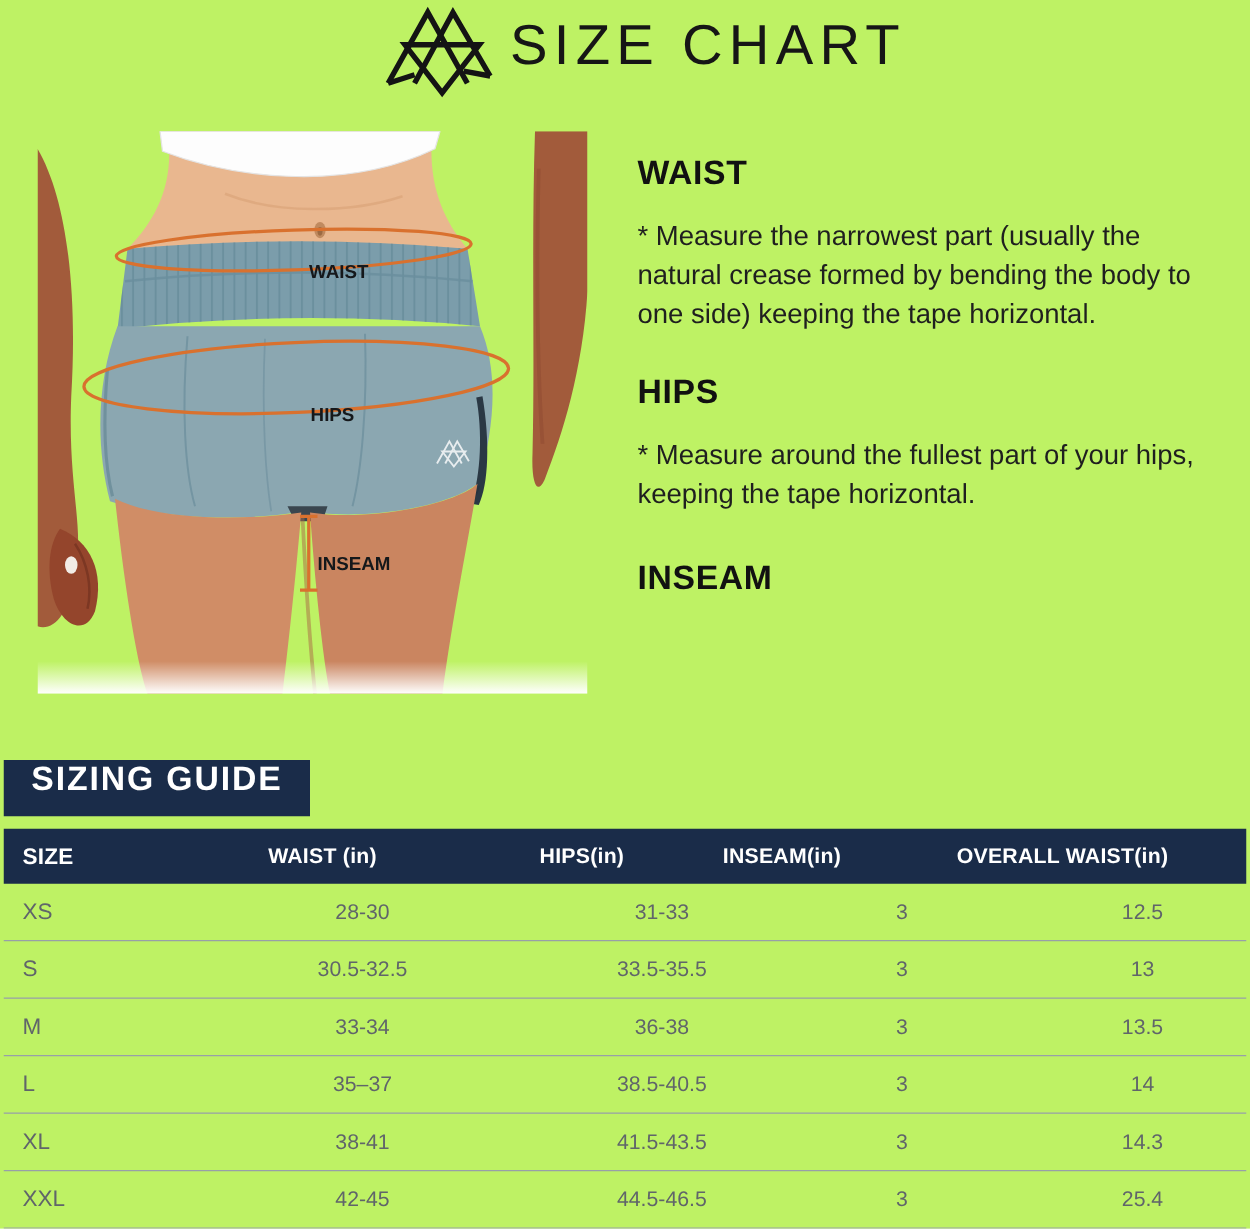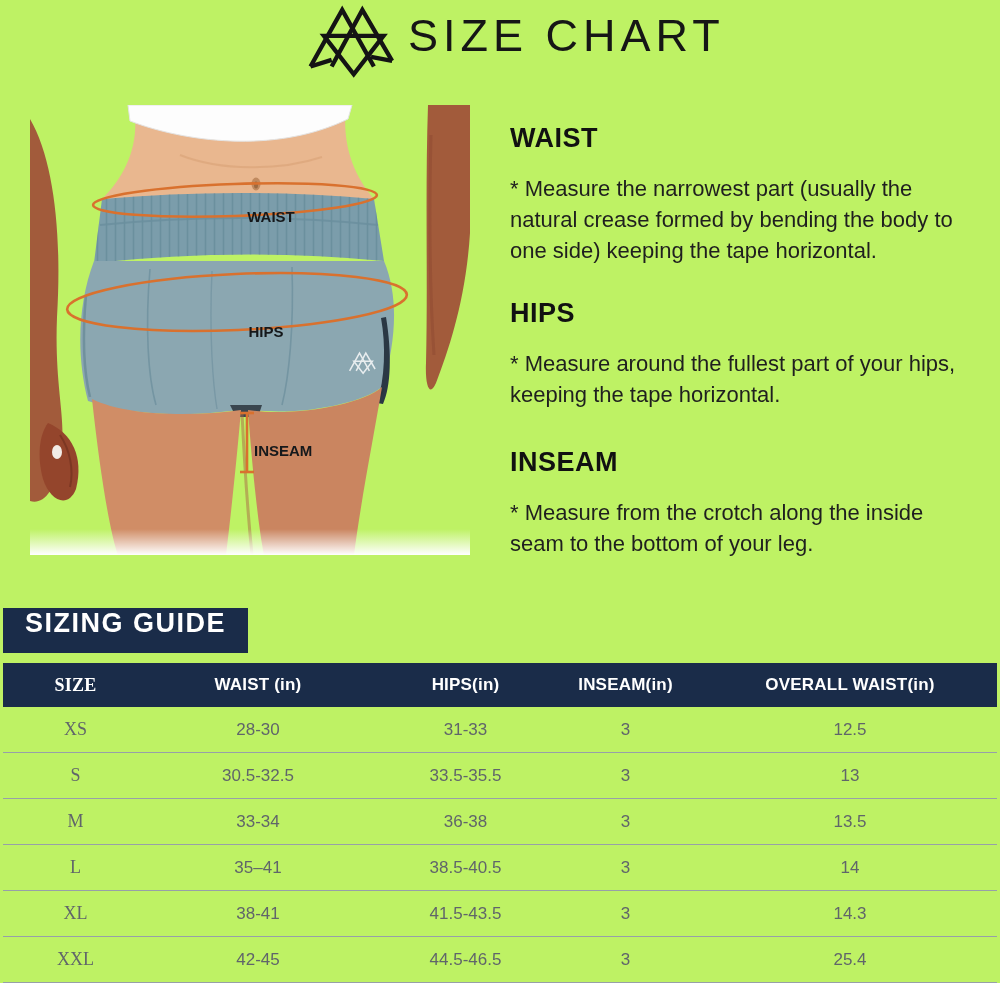--- a/index.html
+++ b/index.html
@@ -24,23 +24,23 @@
 
   
   .sizing-title-box{position:absolute;left:3px;top:608px;height:45px;background:#1a2c49;
                     display:flex;align-items:flex-start;padding:0 22px;}
   .sizing-title-box span{color:#fff;font-size:27px;font-weight:700;letter-spacing:1.5px;white-space:nowrap;}
 
   .stable{position:absolute;left:3px;top:663px;width:994px;}
   .thead,.trow{display:grid;grid-template-columns:130px 250px 165px 155px auto;align-items:center;}
   .thead{background:#1a2c49;height:44px;}
   .thead .cell{color:#ffffff;font-size:17px;font-weight:700;letter-spacing:.2px;}
-  .trow{height:45px;border-bottom:1.5px solid #97a0a8;color:#60656a;font-size:17px;}
+  .trow{height:45px;border-bottom:1.5px solid #97a0a8;color:#60656a;font-size:17px;gap:32px;}
   .cell{text-align:center;}
-  .cell.size{text-align:center;padding-left:15px;font-size:18px;font-family:Liberation Serif, serif;}
+  .cell.size{text-align:left;padding-left:15px;font-size:18px;}
 </style>
 </head>
 <body>
 
 <div class="canvas">
 
   <svg class="brand-logo" viewBox="0 0 100 85" fill="none" stroke="#141414" stroke-width="4.5" stroke-linecap="butt">
     <path d="M12,66 L45,7 L78,66"></path>
     <path d="M34,66 L66,7 L97,60"></path>
     <path d="M26,34 L88,34 L57,74 Z"></path>
@@ -133,21 +133,20 @@
   <section class="measure-section sec-waist">
     <h2>WAIST</h2>
     <p>* Measure the narrowest part (usually the natural crease formed by bending the body to one side) keeping the tape horizontal.</p>
   </section>
   <section class="measure-section sec-hips">
     <h2>HIPS</h2>
     <p>* Measure around the fullest part of your hips, keeping the tape horizontal.</p>
   </section>
   <section class="measure-section sec-inseam">
     <h2>INSEAM</h2>
-    <p>* Measure from the crotch along the inside seam to the bottom of your leg.</p>
   </section>
 
   <div class="sizing-title-box">
     <span>SIZING GUIDE</span>
   </div>
 
   <div class="stable">
     <div class="thead">
       <div class="cell size">SIZE</div>
       <div class="cell">WAIST (in)</div>
@@ -172,21 +171,21 @@
     </div>
     <div class="trow">
       <div class="cell size">M</div>
       <div class="cell">33-34</div>
       <div class="cell">36-38</div>
       <div class="cell">3</div>
       <div class="cell">13.5</div>
     </div>
     <div class="trow">
       <div class="cell size">L</div>
-      <div class="cell">35–41</div>
+      <div class="cell">35–37</div>
       <div class="cell">38.5-40.5</div>
       <div class="cell">3</div>
       <div class="cell">14</div>
     </div>
     <div class="trow">
       <div class="cell size">XL</div>
       <div class="cell">38-41</div>
       <div class="cell">41.5-43.5</div>
       <div class="cell">3</div>
       <div class="cell">14.3</div>

